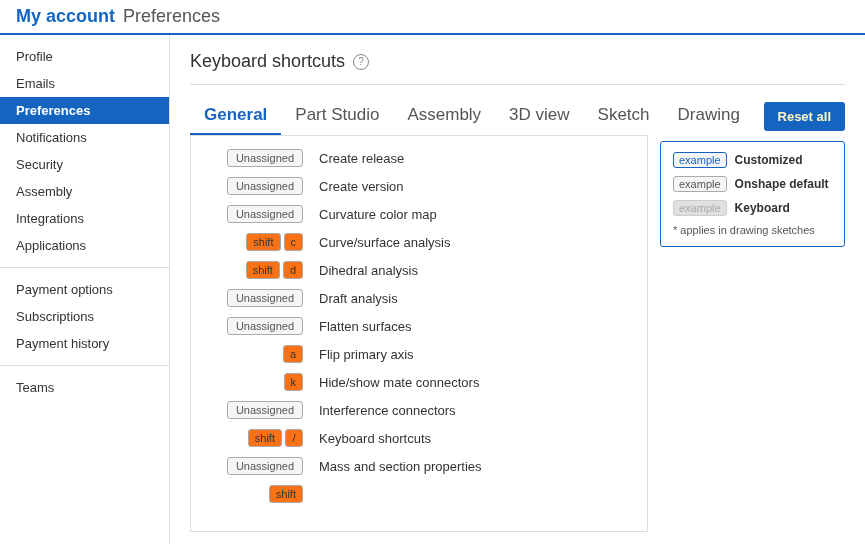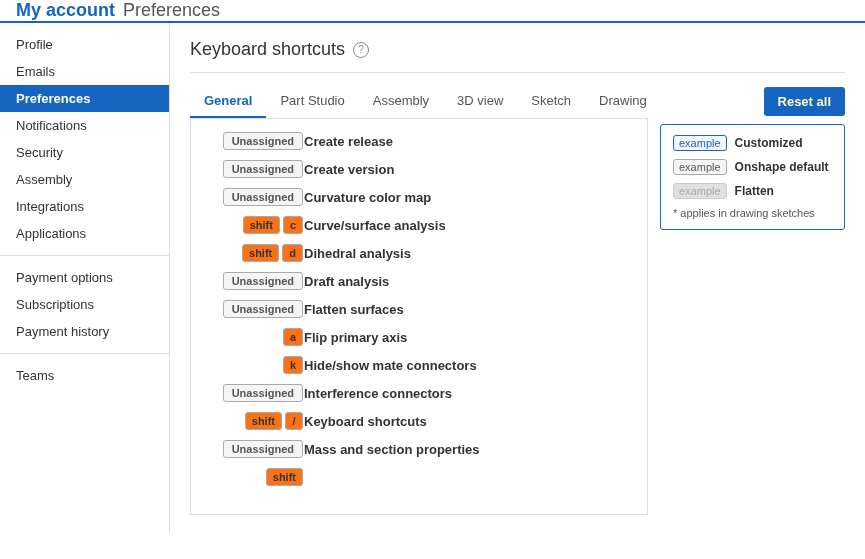--- a/index.html
+++ b/index.html
@@ -1,47 +1,47 @@
 <!DOCTYPE html>
 <html><head>
   <meta charset="utf-8">
   <style>
     * { box-sizing: border-box; margin: 0; padding: 0; }
     body { font-family: Arial, sans-serif; font-size: 13px; color: #333; background: #fff; width: 865px; height: 559px; overflow: hidden; }
 
     
-    .header { padding: 0 16px; border-bottom: 2px solid #1565c0; display: flex; align-items: baseline; gap: 8px; }
+    .header { padding: 6px 16px; border-bottom: 2px solid #1565c0; display: flex; align-items: baseline; gap: 8px; }
     .header-myaccount { color: #1565c0; font-size: 18px; font-weight: bold; }
     .header-preferences { color: #555; font-size: 18px; }
 
     
     .layout { display: flex; height: calc(559px - 50px); }
 
     
     .sidebar { width: 170px; padding: 8px 0; border-right: 1px solid #ddd; flex-shrink: 0; }
     .sidebar-item { padding: 6px 16px; cursor: pointer; color: #333; font-size: 13px; }
     .sidebar-item.active { background: #1565c0; color: #fff; font-weight: bold; }
     .sidebar-divider { height: 1px; background: #ddd; margin: 8px 0; }
 
     
     .main { flex: 1; padding: 16px 20px; overflow: hidden; }
     .page-title-row { display: flex; align-items: center; gap: 8px; margin-bottom: 12px; border-bottom: 1px solid #ddd; padding-bottom: 12px; }
     .page-title { font-size: 18px; font-weight: normal; color: #333; }
     .help-icon { width: 16px; height: 16px; border-radius: 50%; border: 1px solid #888; color: #888; font-size: 10px; display: flex; align-items: center; justify-content: center; cursor: pointer; }
 
     
     .tabs-row { display: flex; align-items: center; gap: 0; margin-bottom: 0; }
-    .tab { padding: 8px 14px; cursor: pointer; color: #555; font-size: 13px; border-bottom: 2px solid transparent; }
+    .tab { padding: 8px 14px; cursor: pointer; color: #555; font-size: 17px; border-bottom: 2px solid transparent; }
     .tab.active { color: #1565c0; border-bottom: 2px solid #1565c0; font-weight: bold; }
     .reset-all-btn { margin-left: auto; background: #1565c0; color: #fef9c3; border: none; padding: 7px 14px; border-radius: 3px; cursor: pointer; font-size: 13px; font-weight: bold; }
 
     
     .shortcuts-container { display: flex; gap: 12px; margin-top: 0; height: calc(100% - 80px); }
     .shortcuts-list { flex: 1; border: 1px solid #ddd; overflow-y: scroll; padding: 8px 0; max-height: 400px; }
-    .shortcut-row { display: flex; align-items: center; padding: 5px 12px; gap: 1px; font-weight: bold; }
+    .shortcut-row { display: flex; align-items: center; padding: 5px 12px; gap: 16px; }
     .shortcut-keys { display: flex; align-items: center; gap: 3px; min-width: 100px; justify-content: flex-end; }
     .key-badge { border: 1px solid #aaa; border-radius: 3px; padding: 2px 6px; font-size: 11px; color: #333; background: #f97316; min-width: 18px; text-align: center; }
     .unassigned-badge { border: 1px solid #aaa; border-radius: 3px; padding: 2px 8px; font-size: 11px; color: #555; background: #f5f5f5; }
     .shortcut-label { color: #333; font-size: 13px; }
 
     
     .legend-panel { width: 185px; border: 1px solid #1565c0; border-radius: 3px; padding: 10px 12px; flex-shrink: 0; height: fit-content; margin-top: 6px; }
     .legend-row { display: flex; align-items: center; gap: 8px; margin-bottom: 8px; }
     .legend-example { border: 1px solid #aaa; border-radius: 3px; padding: 1px 5px; font-size: 11px; color: #555; background: #f5f5f5; }
     .legend-example.customized { border-color: #1565c0; color: #1565c0; }
@@ -197,20 +197,20 @@
         <div class="legend-row">
           <span class="legend-example customized">example</span>
           <span class="legend-text">Customized</span>
         </div>
         <div class="legend-row">
           <span class="legend-example">example</span>
           <span class="legend-text">Onshape default</span>
         </div>
         <div class="legend-row">
           <span class="legend-example disabled">example</span>
-          <span class="legend-text">Flatten</span>
+          <span class="legend-text">Keyboard</span>
         </div>
         <div class="legend-note">* applies in drawing sketches</div>
       </div>
 
     </div>
   </div>
 </div>
 
 </body></html>

